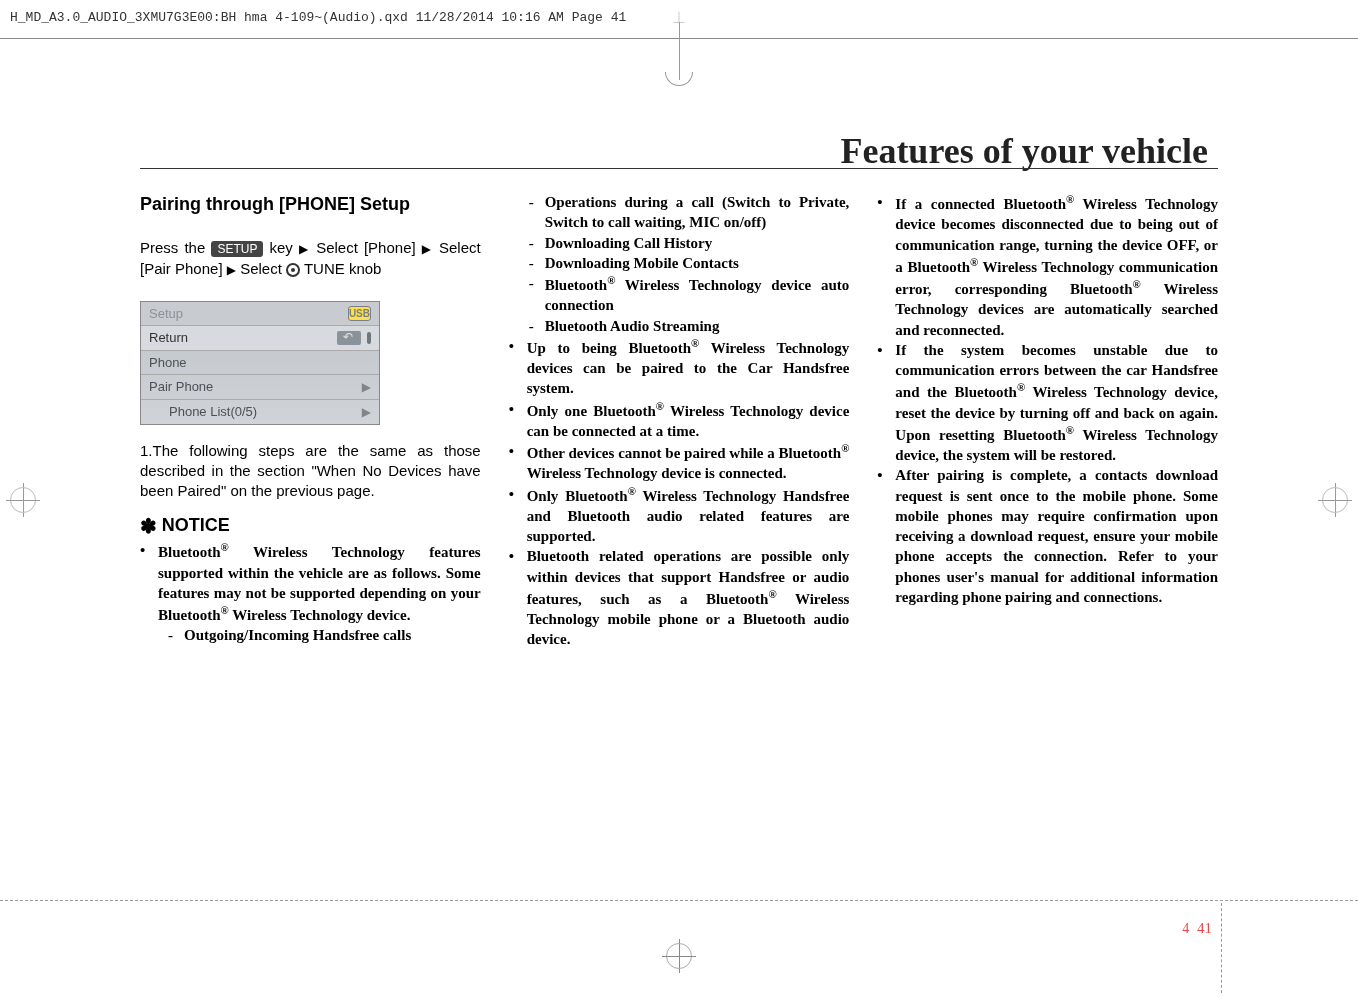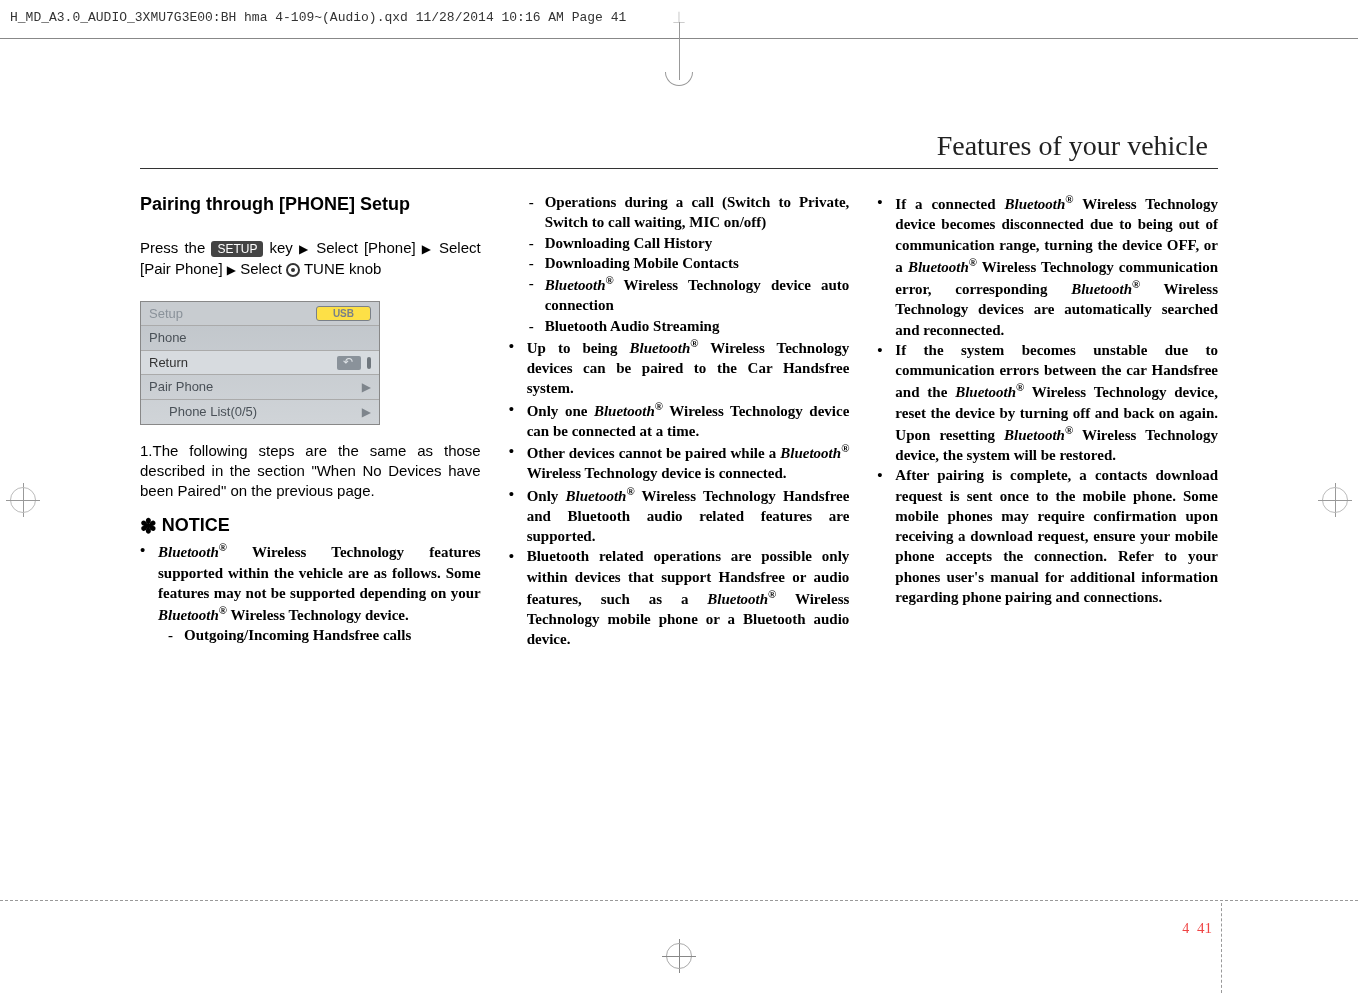--- a/index.html
+++ b/index.html
@@ -53,22 +53,22 @@
     height: 14px;
     border: 1px solid #999;
     border-top: none;
     border-radius: 0 0 28px 28px;
   }
   .section-title {
     position: absolute;
     top: 130px;
     right: 150px;
     font-family: Georgia, 'Times New Roman', serif;
-    font-size: 28px;
-    font-weight: normal;
+    font-size: 36px;
+    font-weight: bold;
     color: #222;
   }
   .title-rule {
     position: absolute;
     top: 168px;
     left: 140px;
     right: 140px;
     height: 1px;
     background: #333;
   }
@@ -139,21 +139,21 @@
   }
   .screenshot .row:last-child { border-bottom: none; padding-left: 28px; }
   .screenshot .row.header {
     color: #8a929a;
     background: #c8ccd0;
   }
   .screenshot .usb-pill {
     display: inline-block;
     border: 1px solid #7a8088;
     border-radius: 3px;
-    padding: 0 16px;
+    padding: 0 0;
     font-size: 10px;
     font-weight: bold;
     color: #7a8088;
     background: #fde047;
   }
   .screenshot .return-icon {
     display: inline-block;
     width: 24px;
     height: 14px;
     background: #8a929a;
@@ -208,21 +208,21 @@
     font-weight: bold;
   }
   .sub-list .sitem {
     display: flex;
     gap: 6px;
     padding-left: 10px;
   }
   .sub-list .sitem .dash { flex: 0 0 10px; }
   .sub-list .sitem .stxt { flex: 1; text-align: justify;}
   .reg { font-size: 11px; vertical-align: super; }
-  .ital { font-style: italic; }
+  .ital { }
   .footer-dash {
     position: absolute;
     left: 0; right: 0;
     bottom: 98px;
     border-top: 1px dashed #999;
   }
   .footer-dash-v {
     position: absolute;
     right: 136px;
     bottom: 6px;
@@ -332,30 +332,30 @@
       <span>Select </span>
       <span class="knob-circle"></span>
       <span>TUNE knob</span>
     </div>
 
     <div class="screenshot">
       <div class="row header">
         <span>Setup</span>
         <span class="usb-pill">USB</span>
       </div>
-      <div class="row">
-        <span>Phone</span>
-        <span></span>
-      </div>
       <div class="row sel">
         <span>Return</span>
         <span class="right-stack">
             <span class="return-icon"></span>
             <span class="scroll-ind"></span>
           </span>
+      </div>
+      <div class="row">
+        <span>Phone</span>
+        <span></span>
       </div>
       <div class="row">
         <span>Pair Phone</span>
         <span class="arrow">▶</span>
       </div>
       <div class="row">
         <span>Phone List(0/5)</span>
         <span class="arrow">▶</span>
       </div>
     </div>

